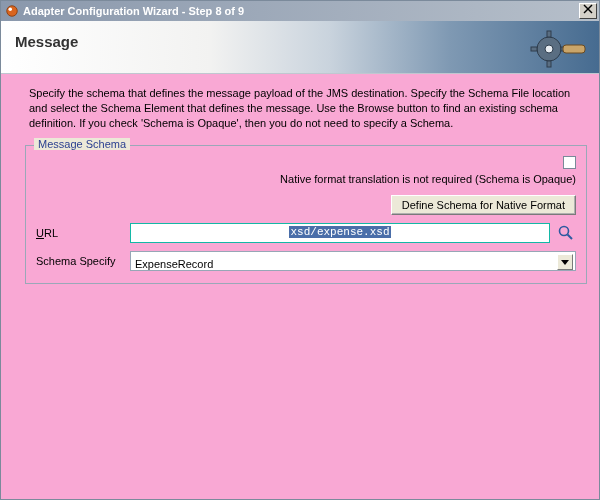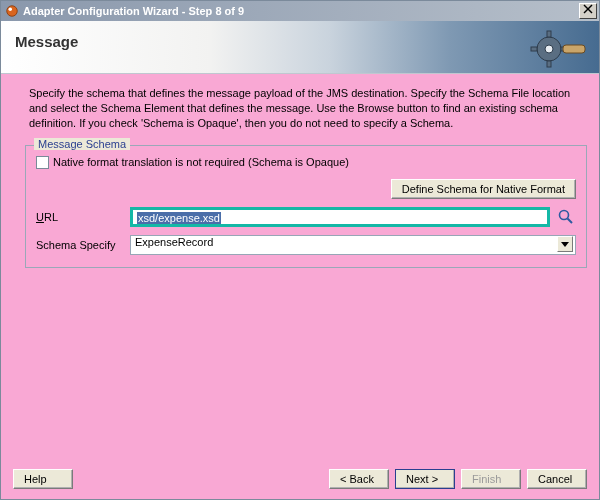--- a/index.html
+++ b/index.html
@@ -77,21 +77,21 @@
     position: relative;
   }
   .legend {
     position: absolute;
     top: -8px; left: 8px;
     background: #ece9d8;
     padding: 0 4px;
     color: #2a3f8f;
     font-size: 11px;
   }
-  .chk-row { display:flex; align-items:flex-start; gap:4px; }
+  .chk-row { display:flex; align-items:flex-end; gap:4px;flex-direction:column; }
   .chk {
     width: 13px; height: 13px;
     background: #fff;
     border: 1px solid #7a8a99;
   }
   .btn-row { display:flex; justify-content:flex-end; margin:10px 0 6px 0; }
   .btn {
     background: #ece9d8;
     border: 1px solid #fff;
     border-right-color:#7a7a7a; border-bottom-color:#7a7a7a;
@@ -104,37 +104,38 @@
     text-align: left;
   }
   .btn.default { outline: 1px solid #2a3f8f; outline-offset:-1px; }
   .btn.disabled { color:#9a9a9a; cursor:default; }
   .form-row { display:flex; align-items:center; margin-top:8px; gap:6px; }
   .form-row .lbl { width: 88px; }
   .underline { text-decoration: underline; }
   .text-input {
     flex:1;
     height: 20px;
-    border: 3px solid #14b8a6;
+    border: 1px solid #14b8a6;
     background:#fff;
     padding: 2px 4px;
-    font-family: Liberation Sans, sans-serif;
-    font-size: 11px;
+    font-family: Liberation Mono, monospace;
+    font-size: 11px;
+    text-align: center;
   }
   .text-input .sel {
     background:#4a6ea9;
     color:#fff;
     padding: 0 1px;
   }
   .select {
     flex:1;
     height:20px;
     border:1px solid #97a6b6;
     background:#fff;
-    display:flex; align-items:flex-start; justify-content:space-between;
+    display:flex; align-items:flex-end; justify-content:space-between;
     padding: 0 2px 0 4px;
     font-size:11px;
   }
   .select .arrow {
     width:16px; height:16px;
     background:#ece9d8;
     border:1px solid #fff;
     border-right-color:#7a7a7a; border-bottom-color:#7a7a7a;
     display:flex; align-items:center; justify-content:center;
   }
@@ -223,22 +224,14 @@
           <svg width="8" height="8" viewBox="0 0 8 8">
               <polygon points="0,2 8,2 4,7" fill="#000"></polygon>
             </svg>
         </span>
       </div>
     </div>
   </div>
 
   <div class="spacer"></div>
 
-  <div class="footer">
-    <div class="btn">Help</div>
-    <div class="spacer"></div>
-    <div class="btn">&lt; Back</div>
-    <div class="btn default">Next &gt;</div>
-    <div class="btn disabled">Finish</div>
-    <div class="btn">Cancel</div>
-  </div>
 
 </div>
 
 </body></html>

